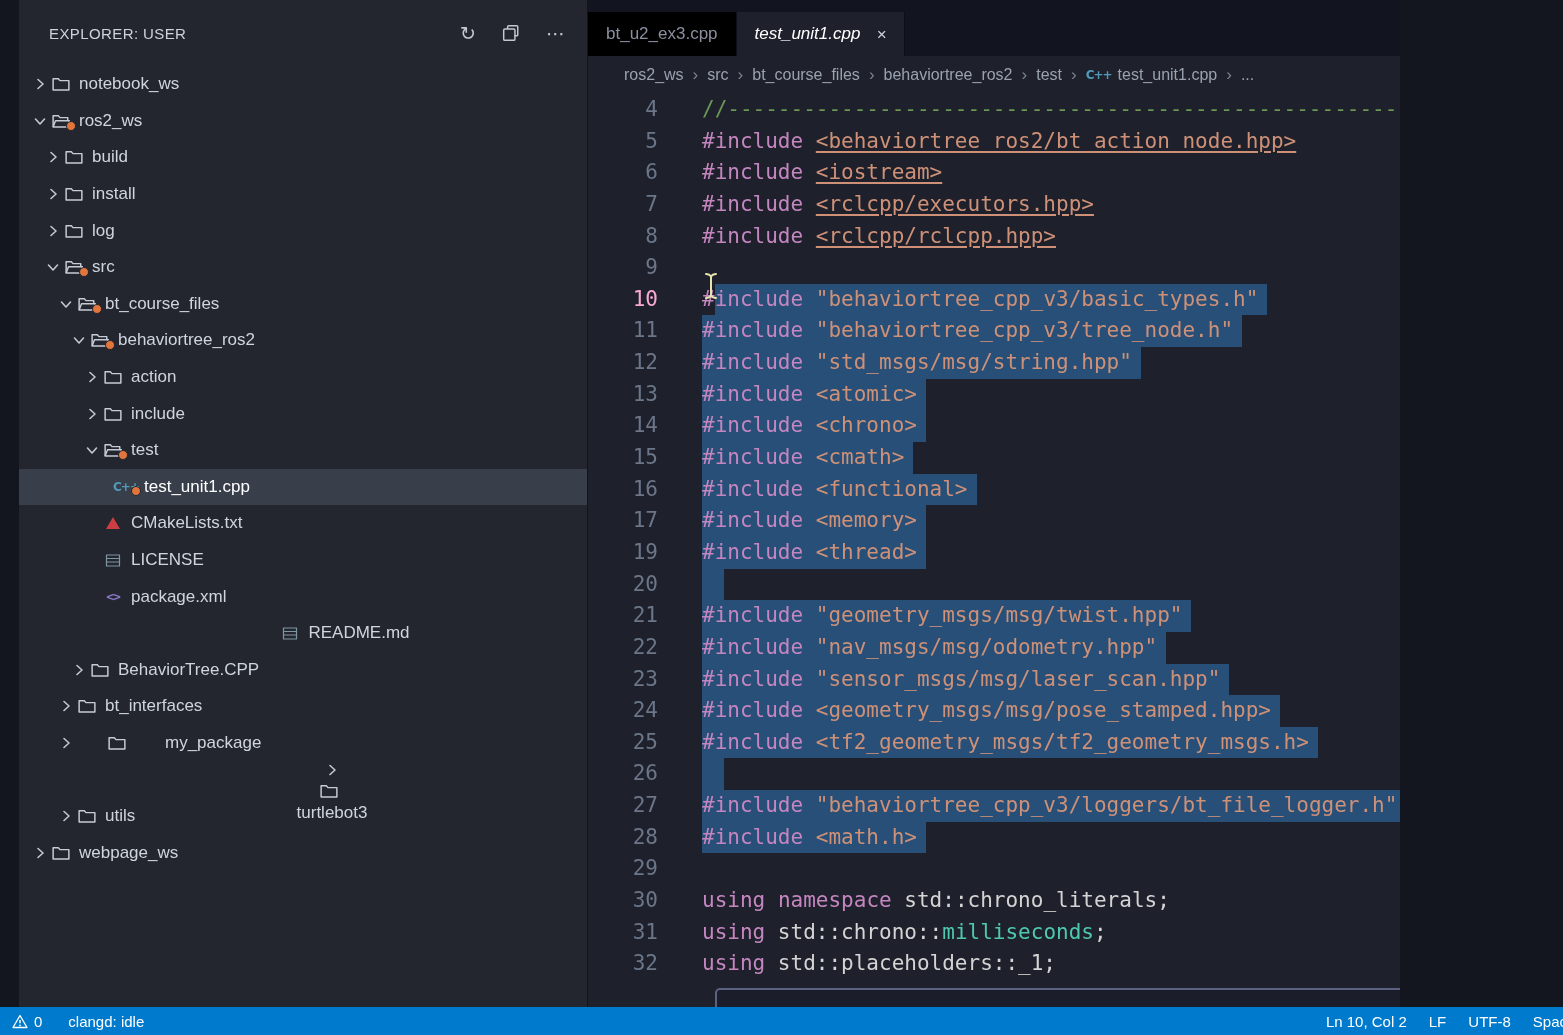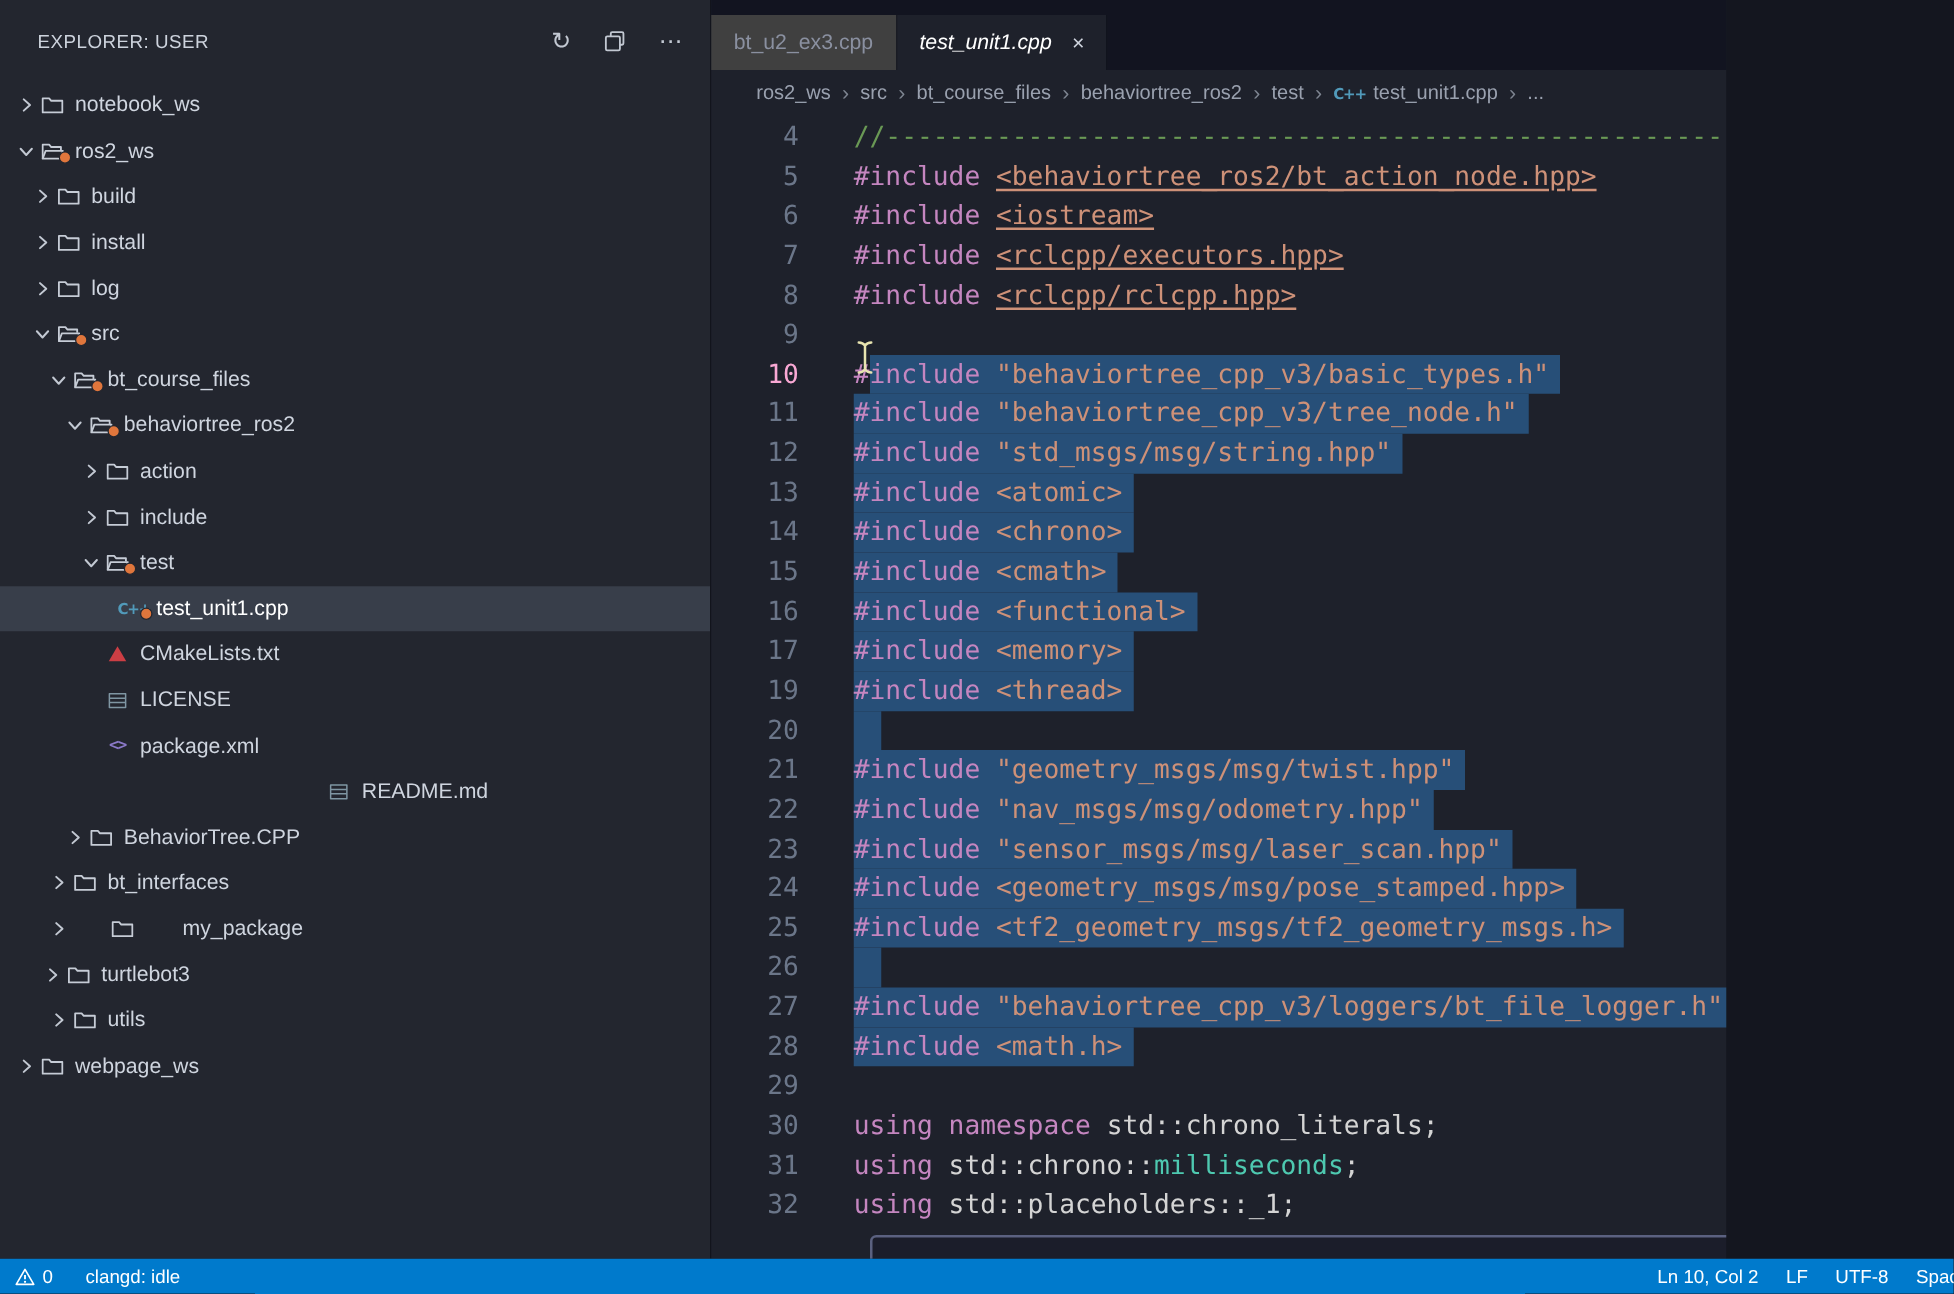--- a/index.html
+++ b/index.html
@@ -1,18 +1,18 @@
 <!DOCTYPE html>
 <html><head>
 <meta charset="utf-8">
 <style>
   html,body{margin:0;padding:0;background:#14161f;}
   body{width:1563px;height:1035px;overflow:hidden;position:relative;
        font-family:"Liberation Sans","DejaVu Sans",sans-serif;-webkit-font-smoothing:antialiased;}
-  #app{display:flex;width:1381px;height:1007px;}
+  #app{display:flex;width:1381px;height:1007px;margin-left:19px;}
 
   
   #sidebar{width:568px;flex:0 0 568px;background:#23262f;border-right:1px solid #12141c;
            display:flex;flex-direction:column;overflow:hidden;}
   .sb-header{height:66px;display:flex;align-items:center;padding:0 22px 0 30px;}
   .sb-title{font-size:15px;color:#cdd3dd;letter-spacing:.4px;flex:1;}
   .sb-actions{display:flex;align-items:center;gap:26px;}
   .sb-ic{color:#c2c8d2;font-size:19px;line-height:1;cursor:pointer;display:inline-flex;align-items:center;}
   #tree{flex:1;overflow:hidden;}
   .trow{height:36.6px;display:flex;align-items:center;color:#cfd5df;font-size:17px;cursor:pointer;white-space:nowrap;}
@@ -25,21 +25,21 @@
   .dot{position:absolute;right:-3px;bottom:-2px;width:8px;height:8px;border-radius:50%;
        background:#e0763c;border:1.5px solid #23262f;}
   .cppTxt{color:#519aba;font-weight:bold;font-size:12px;letter-spacing:-1px;font-family:"DejaVu Sans",sans-serif;}
   .xmlTxt{color:#8b79c9;font-weight:bold;font-size:13px;font-family:"DejaVu Sans Mono",monospace;letter-spacing:-1px;}
   .cmake-tri{width:0;height:0;border-left:7px solid transparent;border-right:7px solid transparent;border-bottom:12px solid #cc3e44;}
 
   
   #editor{flex:1;display:flex;flex-direction:column;background:#1e212b;min-width:0;}
   #tabbar{height:56px;background:#121420;display:flex;align-items:flex-end;flex:0 0 56px;}
   .tab{height:44px;display:flex;align-items:center;padding:0 18px;font-size:17px;cursor:pointer;
-       background:#404040;color:#8a90a0;border-right:1px solid #0d0f1a;}
+       background:#000000;color:#8a90a0;border-right:1px solid #0d0f1a;}
   .tab.active{background:#1e212b;color:#ffffff;font-style:italic;}
   .tab-label{white-space:nowrap;}
   .tab-close{margin-left:16px;font-size:17px;color:#cfd4de;line-height:1;}
   #breadcrumbs{height:38px;flex:0 0 38px;display:flex;align-items:center;padding-left:36px;
                font-size:16px;color:#9aa1af;white-space:nowrap;}
   .bc-sep{margin:0 9px;color:#7d8490;font-size:17px;}
   .bc-item{display:inline-flex;align-items:center;gap:6px;cursor:pointer;}
   .bc-ic{display:inline-flex;align-items:center;}
 
   #code{position:relative;flex:1;overflow:hidden;
@@ -318,21 +318,21 @@
               <path d="M6 3.5 L11 8 L6 12.5" fill="none" stroke="#c2c8d2" stroke-width="1.6" stroke-linejoin="round" stroke-linecap="round"></path>
             </svg>
           </span>
           <span class="ficon">
             <svg width="18" height="16" viewBox="0 0 16 14">
               <path d="M1 2.3h4.6l1.5 1.7H15v8.3H1z"></path>
             </svg>
           </span>
           <span class="tlabel">my_package</span>
         </div>
-        <div class="trow" style="padding-left: 33px;">
+        <div class="trow" style="padding-left: 58px; flex-direction: column;">
           <span class="chev">
             <svg width="16" height="16" viewBox="0 0 16 16">
               <path d="M6 3.5 L11 8 L6 12.5" fill="none" stroke="#c2c8d2" stroke-width="1.6" stroke-linejoin="round" stroke-linecap="round"></path>
             </svg>
           </span>
           <span class="ficon">
             <svg width="18" height="16" viewBox="0 0 16 14">
               <path d="M1 2.3h4.6l1.5 1.7H15v8.3H1z"></path>
             </svg>
           </span>

